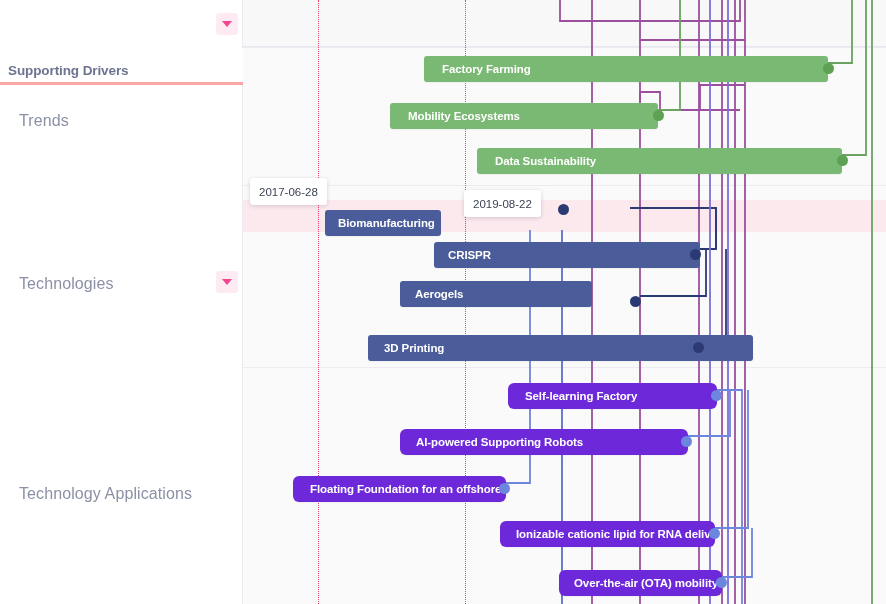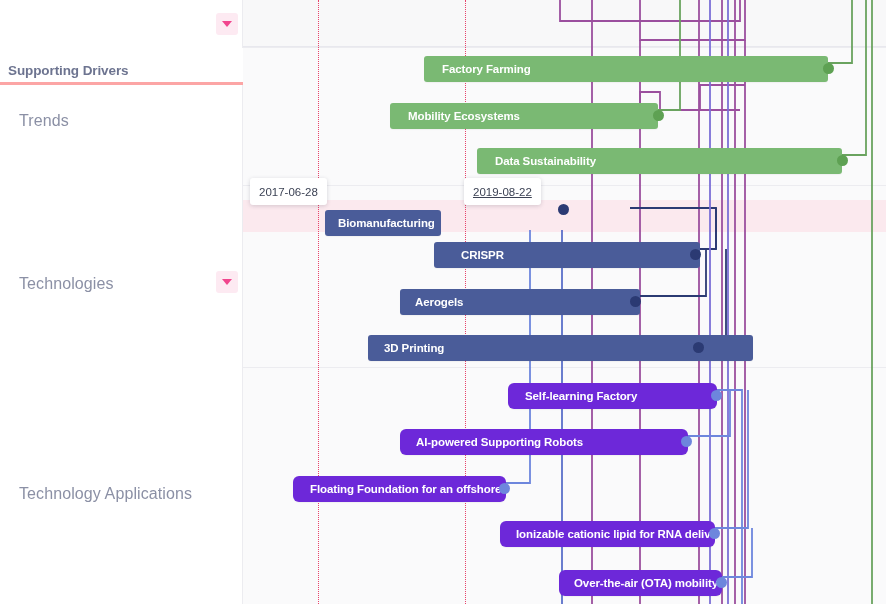--- a/index.html
+++ b/index.html
@@ -187,26 +187,26 @@
   <div class="bar green" style="left:477px; top:148px; width:365px;">
     <span style="margin-left:18px">Data Sustainability</span>
   </div>
   <div class="dot green" style="left:837px; top:155px"></div>
 
   <div class="bar dblue" style="left:325px; top:210px; width:116px;">
     <span style="margin-left:13px">Biomanufacturing</span>
   </div>
   <div class="dot dblue" style="left:558px; top:204px"></div>
 
-  <div class="bar dblue" style="left:434px; top:242px; width:266px;padding-left:13px;">
+  <div class="bar dblue" style="left:434px; top:242px; width:266px;">
     <span style="margin-left:14px">CRISPR</span>
   </div>
   <div class="dot dblue" style="left:690px; top:249px"></div>
 
-  <div class="bar dblue" style="left:400px; top:289px; width:240px;">
+  <div class="bar dblue" style="left:400px; top:281px; width:192px;">
     <span style="margin-left:15px">Aerogels</span>
   </div>
   <div class="dot dblue" style="left:630px; top:296px"></div>
 
   <div class="bar dblue" style="left:368px; top:335px; width:385px;">
     <span style="margin-left:16px">3D Printing</span>
   </div>
   <div class="dot dblue" style="left:693px; top:342px"></div>
 
   <div class="bar lblue" style="left:508px; top:383px; width:209px;">
@@ -230,21 +230,21 @@
   <div class="dot lblue" style="left:709px; top:528px"></div>
 
   <div class="bar lblue" style="left:559px; top:570px; width:163px;">
     <span style="margin-left:15px">Over-the-air (OTA) mobility ser</span>
   </div>
   <div class="dot lblue" style="left:716px; top:577px"></div>
 
   <div class="tip" style="left:250px; top:178px;align-items:center;">
     <span>2017-06-28</span>
   </div>
-  <div class="tip" style="left:464px; top:178px;text-decoration:underline;">
+  <div class="tip" style="left:464px; top:190px;">
     <span>2019-08-22</span>
   </div>
 
   <div class="left-col">
     <div class="hdr">
       <div class="hdr-title">Supporting Drivers</div>
     </div>
     <div class="caret-btn" id="hdr-caret">
       <div class="tri"></div>
     </div>

